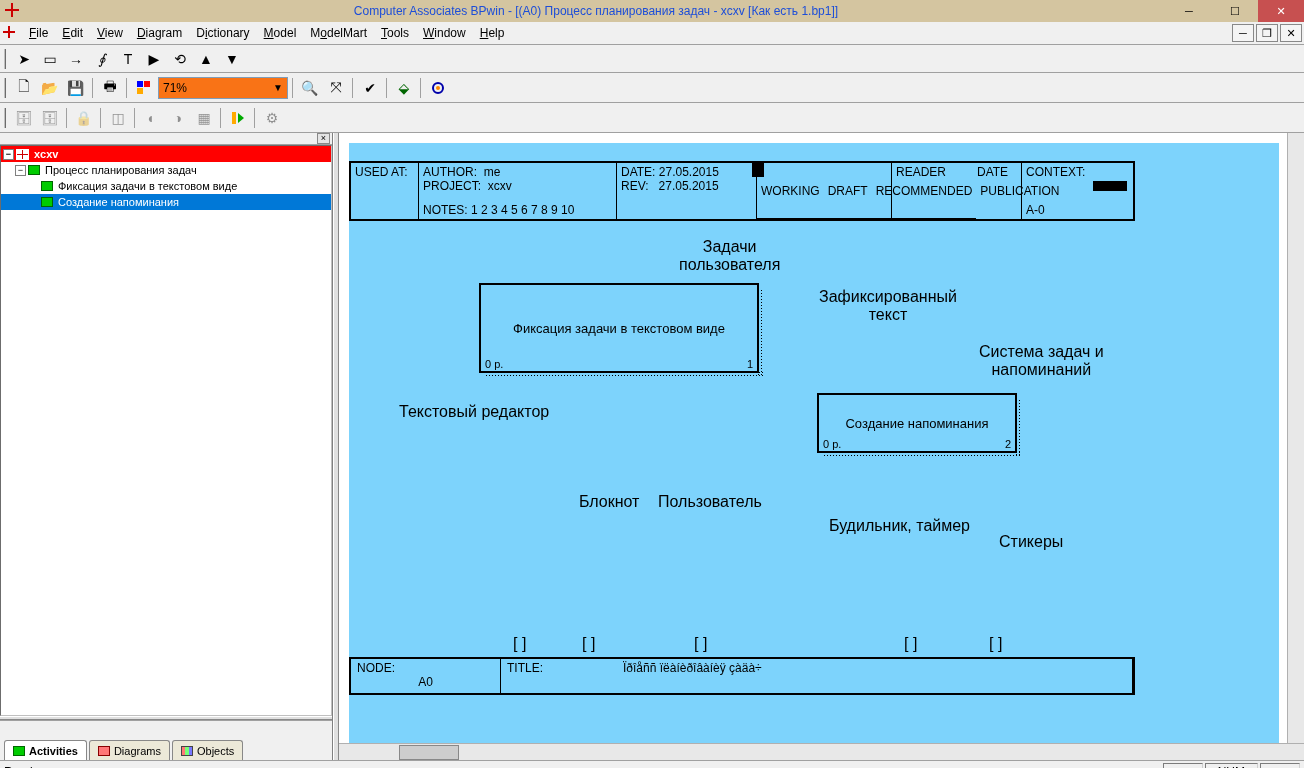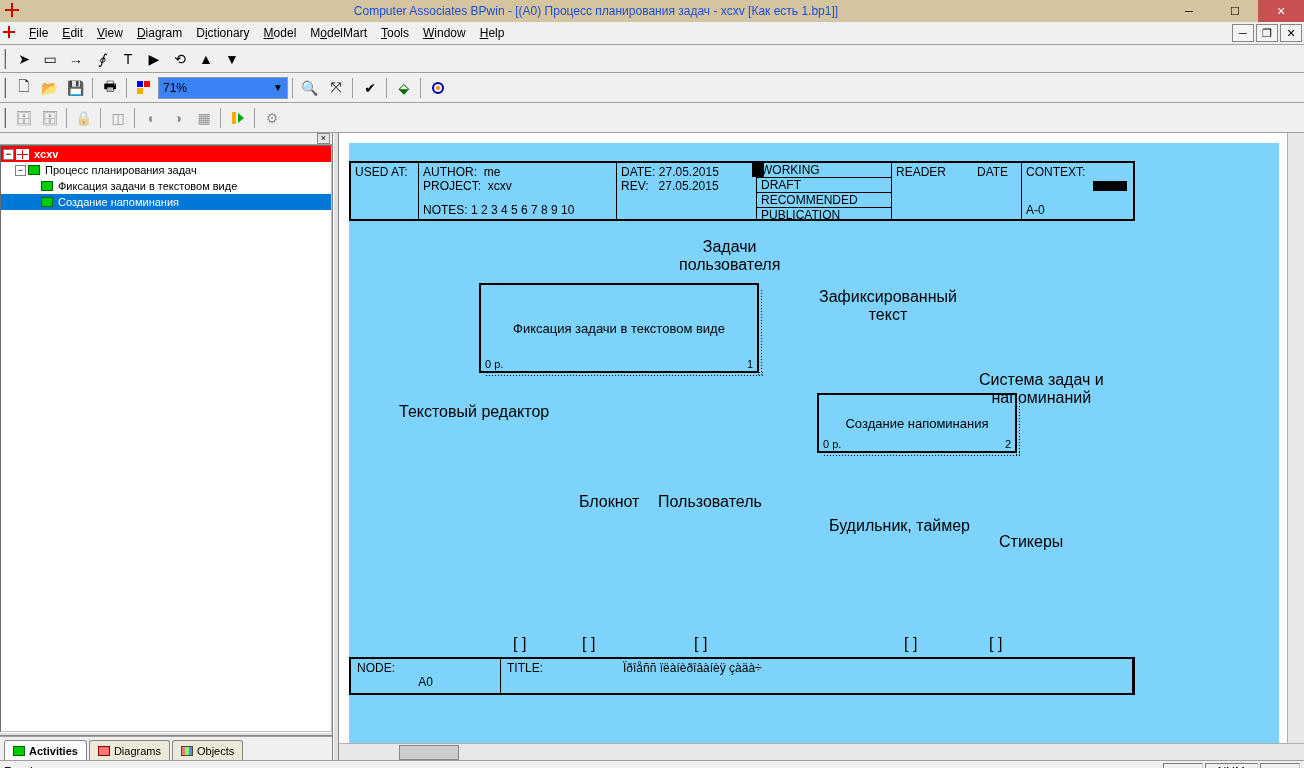--- a/index.html
+++ b/index.html
@@ -23,41 +23,41 @@
 
 
 .toolbar-row { background: #f0f0f0; border-bottom: 1px solid #a0a0a0; display: flex; align-items: center; padding: 2px 4px; gap: 2px; }
 .toolbar-row.row2 { height: 28px; }
 .toolbar-row.row3 { height: 30px; }
 .toolbar-row.row4 { height: 30px; }
 .tb-handle { width: 4px; height: 20px; border-left: 2px ridge #c0c0c0; margin-right: 2px; }
 .tb-btn { width: 24px; height: 22px; display: flex; align-items: center; justify-content: center; border: 1px solid transparent; font-size: 14px; }
 .tb-btn.disabled { opacity: 0.4; }
 .tb-sep { width: 2px; height: 20px; border-left: 1px solid #a0a0a0; margin: 0 2px; }
-.zoom-select { width: 130px; height: 22px; font-size: 12px; border: 1px solid #7f9db9; background: #3b82f6; padding: 0 4px; display: flex; align-items: center; justify-content: space-between; }
+.zoom-select { width: 130px; height: 22px; font-size: 12px; border: 1px solid #7f9db9; background: #f97316; padding: 0 4px; display: flex; align-items: center; justify-content: space-between; }
 .zoom-select .arrow { font-size: 10px; }
 
 
 .workspace { display: flex; height: 627px; background: #f0f0f0; }
 
 
 .left-panel { width: 333px; display: flex; flex-direction: column; border-right: 1px solid #808080; }
 .left-top { height: 12px; background: #f0f0f0; border-bottom: 1px solid #a0a0a0; display: flex; align-items: center; justify-content: flex-end; padding-right: 2px; }
 .left-top .close-x { width: 13px; height: 11px; border: 1px solid #888; font-size: 9px; line-height: 9px; text-align: center; background: #e4e4e4; }
 .tree { flex: 1; background: #fff; border: 1px inset #c0c0c0; overflow: auto; font-size: 11px; }
 .tree-row { display: flex; align-items: center; height: 16px; white-space: nowrap; }
 .tree-row .exp { width: 11px; height: 11px; border: 1px solid #808080; font-size: 9px; line-height: 9px; text-align: center; margin-right: 2px; background: #fff; color: #000; }
 .tree-row .tree-ico { width: 13px; height: 11px; margin-right: 3px; display: inline-block; }
 .tree-row .ico-box { width: 12px; height: 10px; border: 1px solid #060; background: #0c0; }
 .tree-row.root { background: #f00; color: #fff; font-weight: bold; }
 .tree-row.root .label { background: #f00; }
 .tree-row.sel { background: #0078d7; color: #fff; }
 .tree-row .label { padding: 0 2px; }
 .tree-handle { height: 4px; cursor: ns-resize; background: #e0e0e0; border-top:1px solid #fff; border-bottom:1px solid #888;}
-.tabs { height: 24px; background: #f0f0f0; display: flex; align-items: flex-end; border-top: 1px solid #a0a0a0; padding: 0 4px; gap: 2px; }
+.tabs { height: 40px; background: #f0f0f0; display: flex; align-items: flex-end; border-top: 1px solid #a0a0a0; padding: 0 4px; gap: 2px; }
 .tab { height: 20px; border: 1px solid #888; border-bottom: none; background: #ece9d8; padding: 2px 8px; font-size: 11px; display: flex; align-items: center; gap: 4px; border-radius: 3px 3px 0 0; }
 .tab.active { background: #fff; font-weight: bold; }
 .tab .ti { width: 12px; height: 10px; border: 1px solid #060; background: #0c0; }
 .tab .ti.red { border-color: #800; background: #f77; }
 .tab .ti.multi { background: linear-gradient(90deg,#f77 33%,#7f7 33% 66%,#77f 66%); border-color: #444; }
 
 
 .splitter { width: 6px; background: #e0e0e0; cursor: ew-resize; border-left:1px solid #fff; border-right:1px solid #888; }
 
 
@@ -65,21 +65,21 @@
 .canvas-scroll { flex: 1; background: #fff; position: relative; overflow: hidden; }
 
 
 .page { position: absolute; left: 10px; top: 10px; width: 930px; height: 600px; background: #7dd3fc; }
 .hdr, .ftr { border: 2px solid #000; font-size: 12px; font-family: Arial, sans-serif; }
 .hdr { position: absolute; left: 0; top: 18px; width: 786px; height: 60px; display: flex; }
 .hdr-cell { border-right: 1px solid #000; padding: 2px 4px; }
 .hdr .c1 { width: 68px; }
 .hdr .c2 { width: 198px; }
 .hdr .c3 { width: 140px; }
-.hdr .c4 { width: 135px; display:flex;flex-direction:column; padding:0; }
+.hdr .c4 { width: 135px; display:flex;flex-direction:row; padding:0; }
 .hdr .c4 div { border-bottom:1px solid #000; padding:0 4px; flex:1; display:flex;align-items:center; }
 .hdr .c4 div:last-child { border-bottom:none; }
 .hdr .c4 .wk { position:relative; }
 .hdr .c4 .blk { position:absolute; left:-5px; top:0; width:12px; height:14px; background:#000; }
 .hdr .c5 { width: 130px; display:flex; }
 .hdr .c5 .r { flex:1; } .hdr .c5 .d { width:40px; }
 .hdr .c6 { flex:1; border-right:none; position:relative; }
 .hdr .c6 .cblk { position:absolute; right:6px; top:18px; width:34px; height:10px; background:#000; }
 
 .ftr { position: absolute; left: 0; bottom: 48px; width: 786px; height: 38px; display: flex; }
@@ -320,21 +320,21 @@
           <span class="bl">0 р.</span>
           <span class="br">2</span>
           <div class="shadow"></div>
             <div class="shadowr"></div>
         </div>
 
         <div class="lbl" style="left:330px;top:95px;white-space:pre-line">Задачи
 пользователя</div>
         <div class="lbl" style="left:470px;top:145px;white-space:pre-line">Зафиксированный
 текст</div>
-        <div class="lbl" style="left:630px;top:228px;white-space:pre-line">Система задач и
+        <div class="lbl" style="left:630px;top:200px;white-space:pre-line">Система задач и
 напоминаний</div>
         <div class="lbl" style="left:50px;top:260px">Текстовый редактор</div>
         <div class="lbl" style="left:230px;top:350px">Блокнот</div>
         <div class="lbl" style="left:309px;top:350px">Пользователь</div>
         <div class="lbl" style="left:480px;top:374px">Будильник, таймер</div>
         <div class="lbl" style="left:650px;top:390px">Стикеры</div>
 
         <div class="lbl" style="left:164px;top:492px">[ ]</div>
         <div class="lbl" style="left:233px;top:492px">[ ]</div>
         <div class="lbl" style="left:345px;top:492px">[ ]</div>

